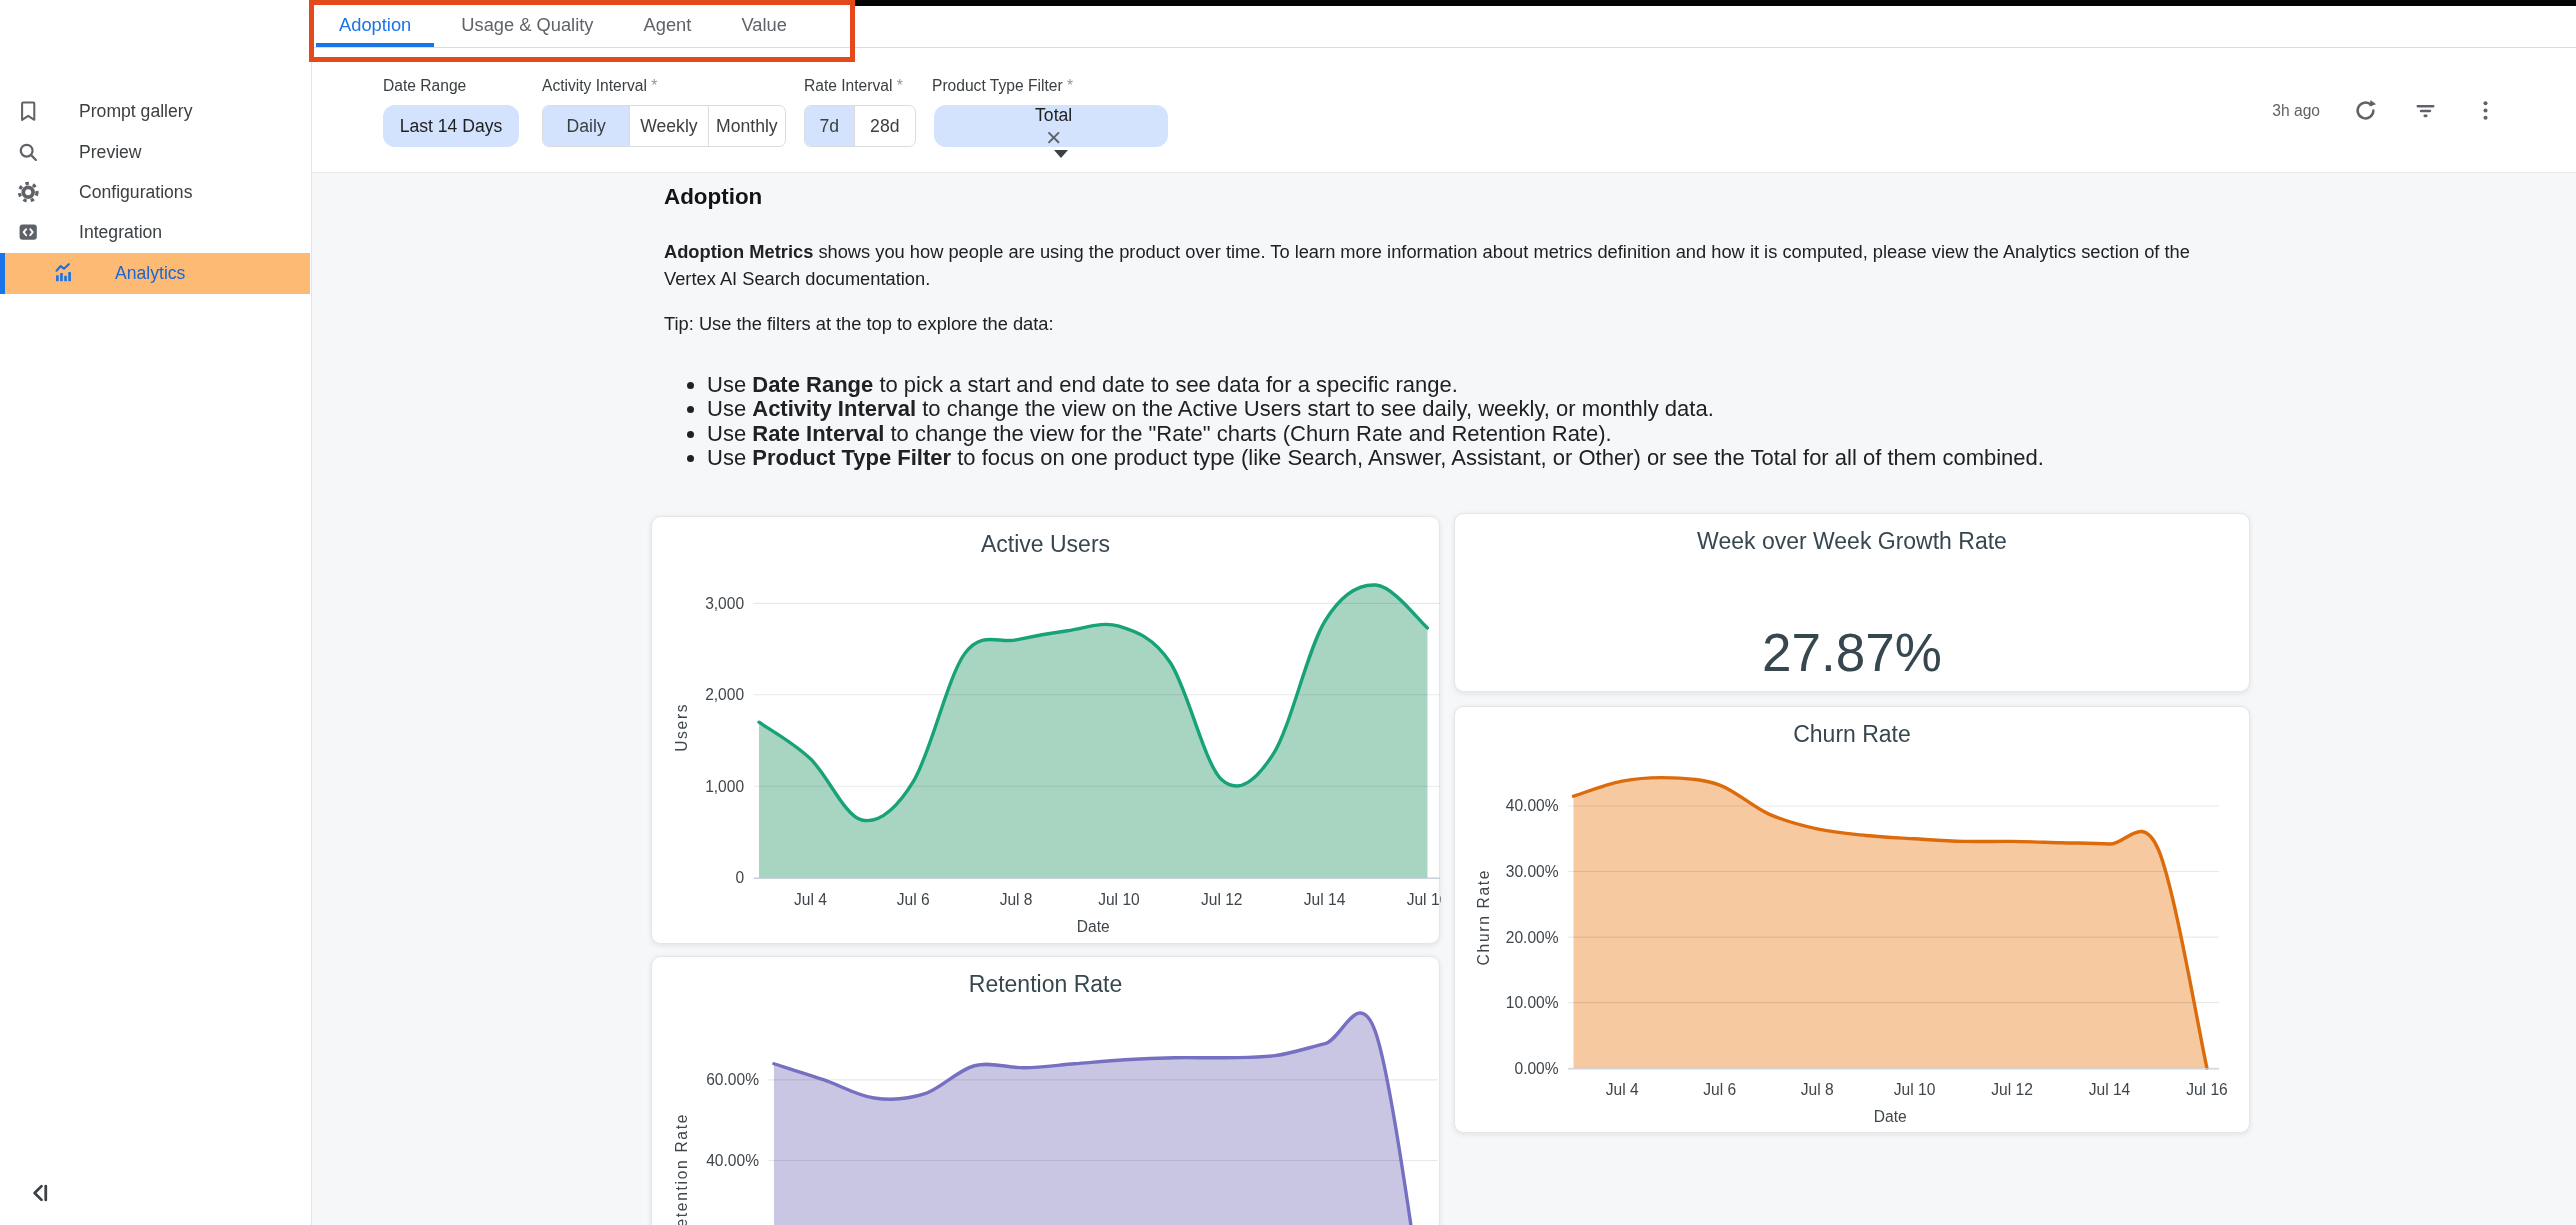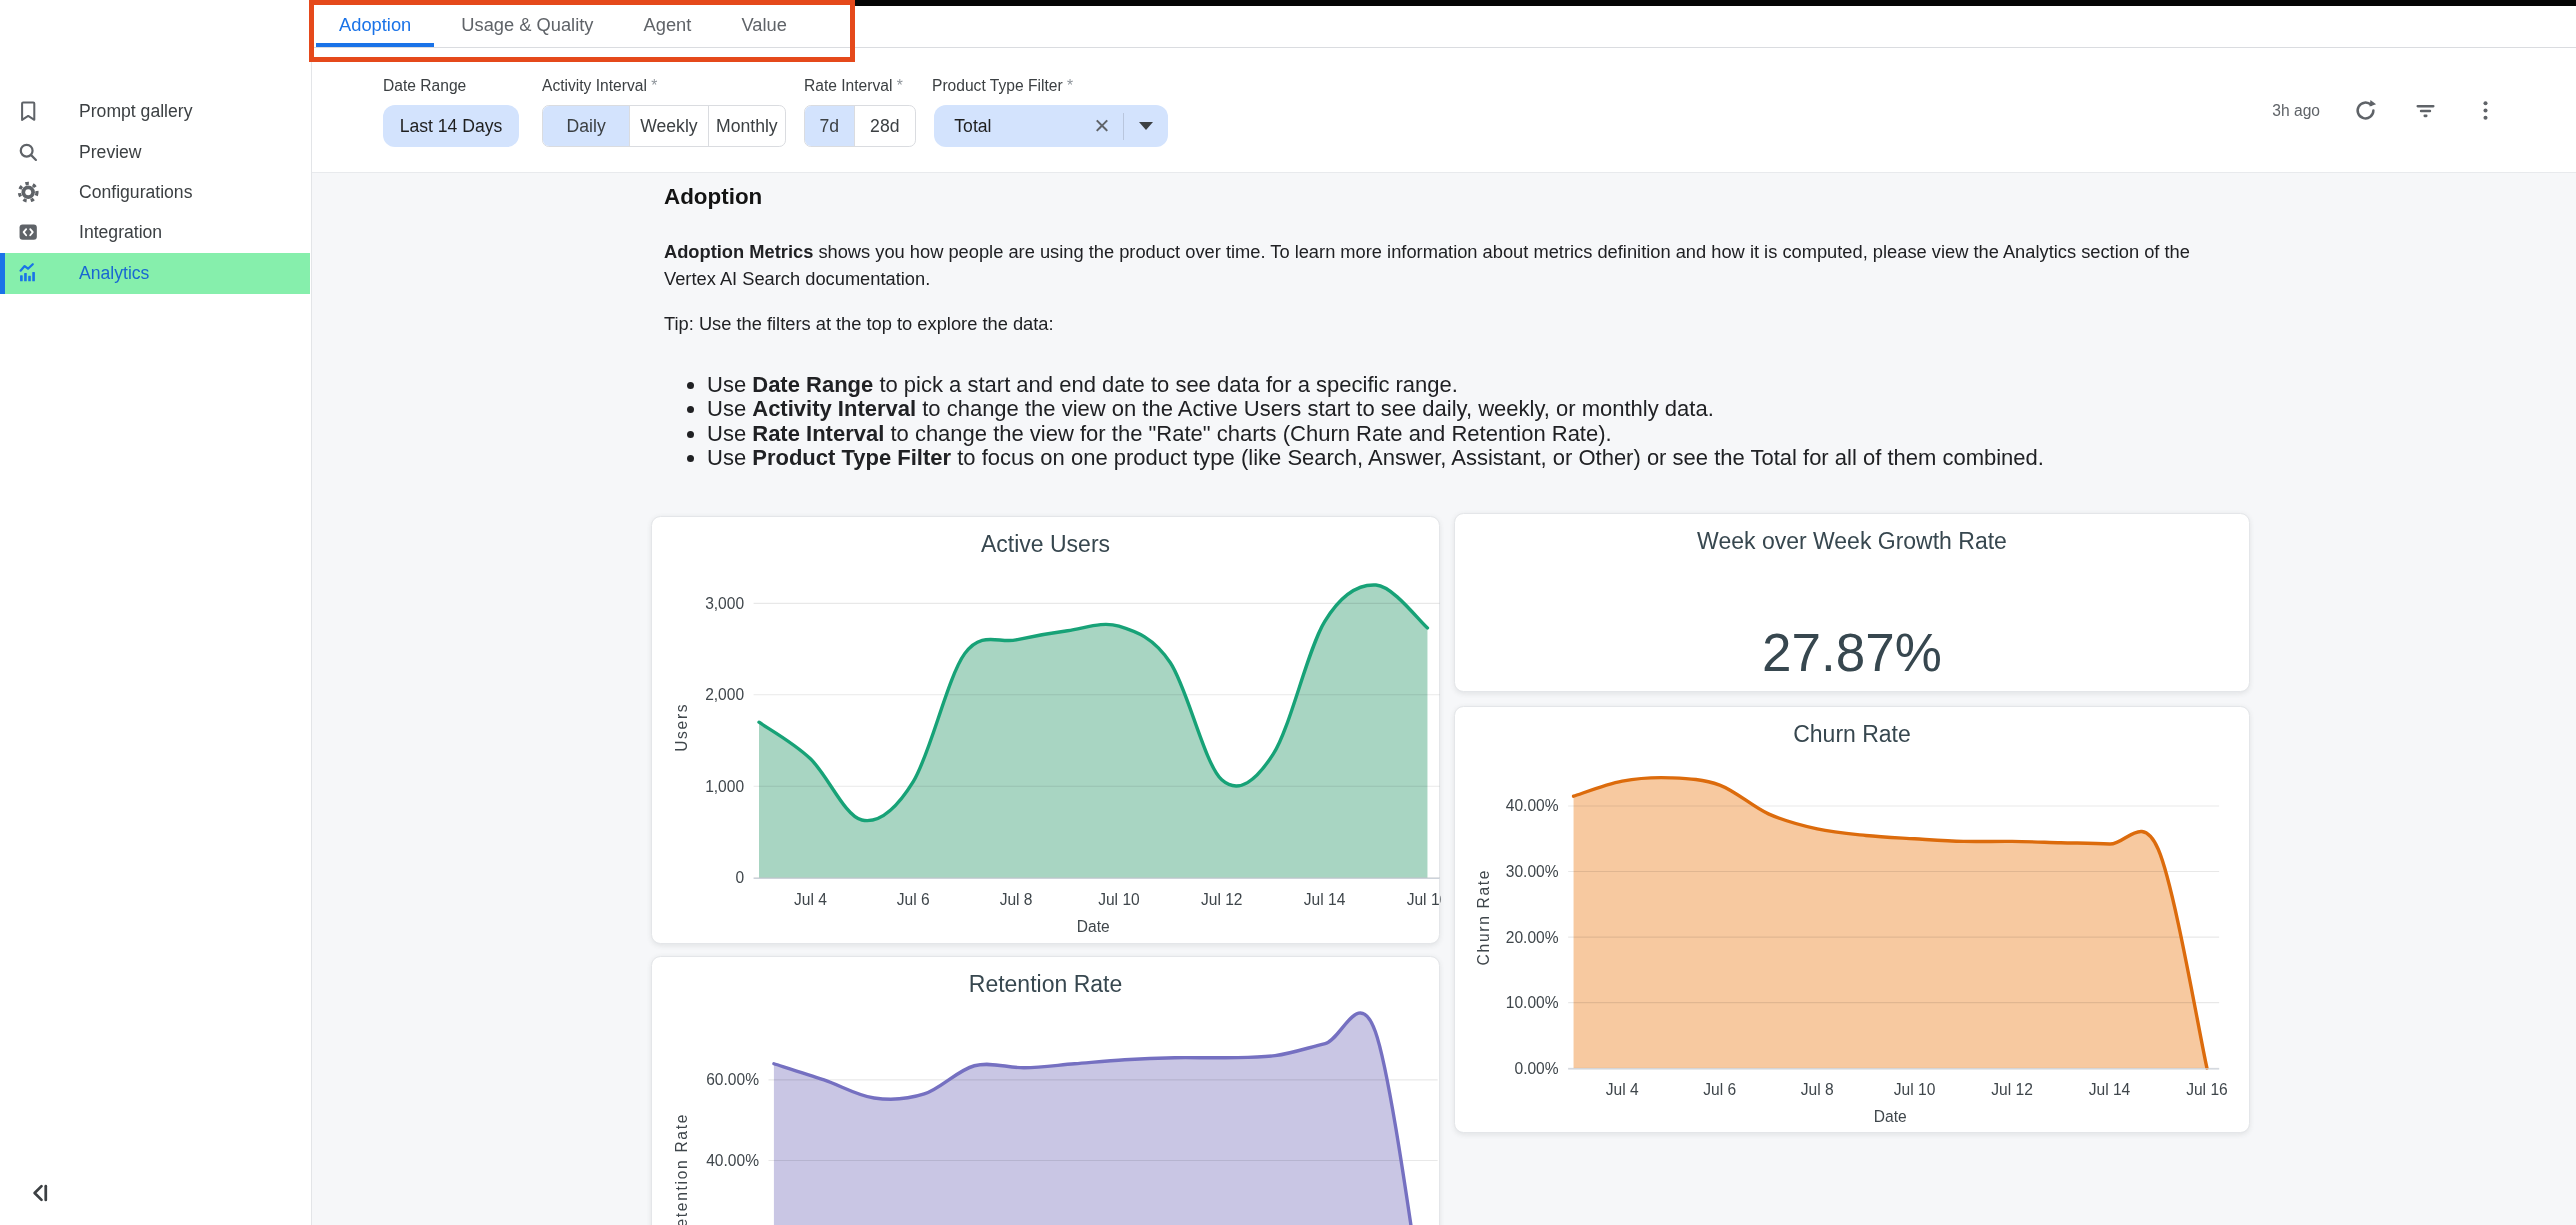--- a/index.html
+++ b/index.html
@@ -7,21 +7,21 @@
     font-family:"Liberation Sans", sans-serif; color:#202124; }
   .abs { position:absolute; }
 
   
   #sidebar { left:0; top:0; width:312px; height:1226px; background:#fff;
     border-right:1.4px solid #e3e5e8; z-index:5; }
   .side-item { position:absolute; left:0; width:310px; height:41px;
     display:flex; align-items:center; cursor:pointer; }
   .side-item .ic { width:57px; display:flex; justify-content:center; align-items:center; }
   .side-item .lbl { font-size:17.6px; color:#3c4043; margin-left:22px; }
-  .side-item.active { background:#86efac; }
+  .side-item.active { background:#fdba74;padding-left:36px; }
   .side-item.active .lbl { color:#1967d2; font-weight:500; }
   .side-item.active::before { content:""; position:absolute; left:0; top:0;
     width:4.7px; height:100%; background:#1a73e8; }
   #collapse-btn { left:24.4px; top:1178px; width:33px; height:33px; cursor:pointer; }
 
   
   #top-strip { left:855px; top:0; width:1721px; height:6.1px; background:#050505; }
   #tabbar { left:312px; top:6.1px; width:2264px; height:42px; background:#fff;
     border-bottom:1.4px solid #dadce0; display:flex; align-items:stretch; z-index:2; }
   .tab { display:flex; align-items:center; padding:0 23px; margin-left:4.1px;
@@ -38,21 +38,21 @@
   .f-label .req { color:#8f959b; }
   .chip { position:absolute; top:57px; height:42px; background:#d3e3fd;
     border-radius:12px; display:flex; align-items:center; justify-content:center;
     font-size:17.6px; color:#1f1f1f; cursor:pointer; }
   .seg-group { position:absolute; top:57px; height:42px; display:flex;
     border:1.4px solid #dadce0; border-radius:6.8px; overflow:hidden; background:#fff; }
   .seg { display:flex; align-items:center; justify-content:center;
     font-size:17.6px; color:#3c4043; cursor:pointer; border-left:1.4px solid #dadce0; }
   .seg:first-child { border-left:none; }
   .seg.selected { background:#d3e3fd; }
-  #product-chip { justify-content:flex-start; padding:0 15px 0 20.3px; }
+  #product-chip { justify-content:flex-start; padding:0 15px 0 20.3px;flex-direction:column; }
   #product-chip .val { flex:1; }
   #product-chip .x { font-size:20.3px; color:#5f6368; padding:0 12.2px; cursor:pointer; }
   #product-chip .vdiv { width:1.4px; height:27px; background:#b9c6dd; }
   #product-chip .caret { margin-left:15px; width:0; height:0; cursor:pointer;
     border-left:7.5px solid transparent; border-right:7.5px solid transparent;
     border-top:8.8px solid #3c4043; }
   #refresh-cluster { position:absolute; top:0; right:76px; height:125px;
     display:flex; align-items:center; gap:30px; }
   #last-refreshed { font-size:15.6px; color:#5f6368; }
   .tool-ic { width:30px; height:30px; display:flex; align-items:center;

